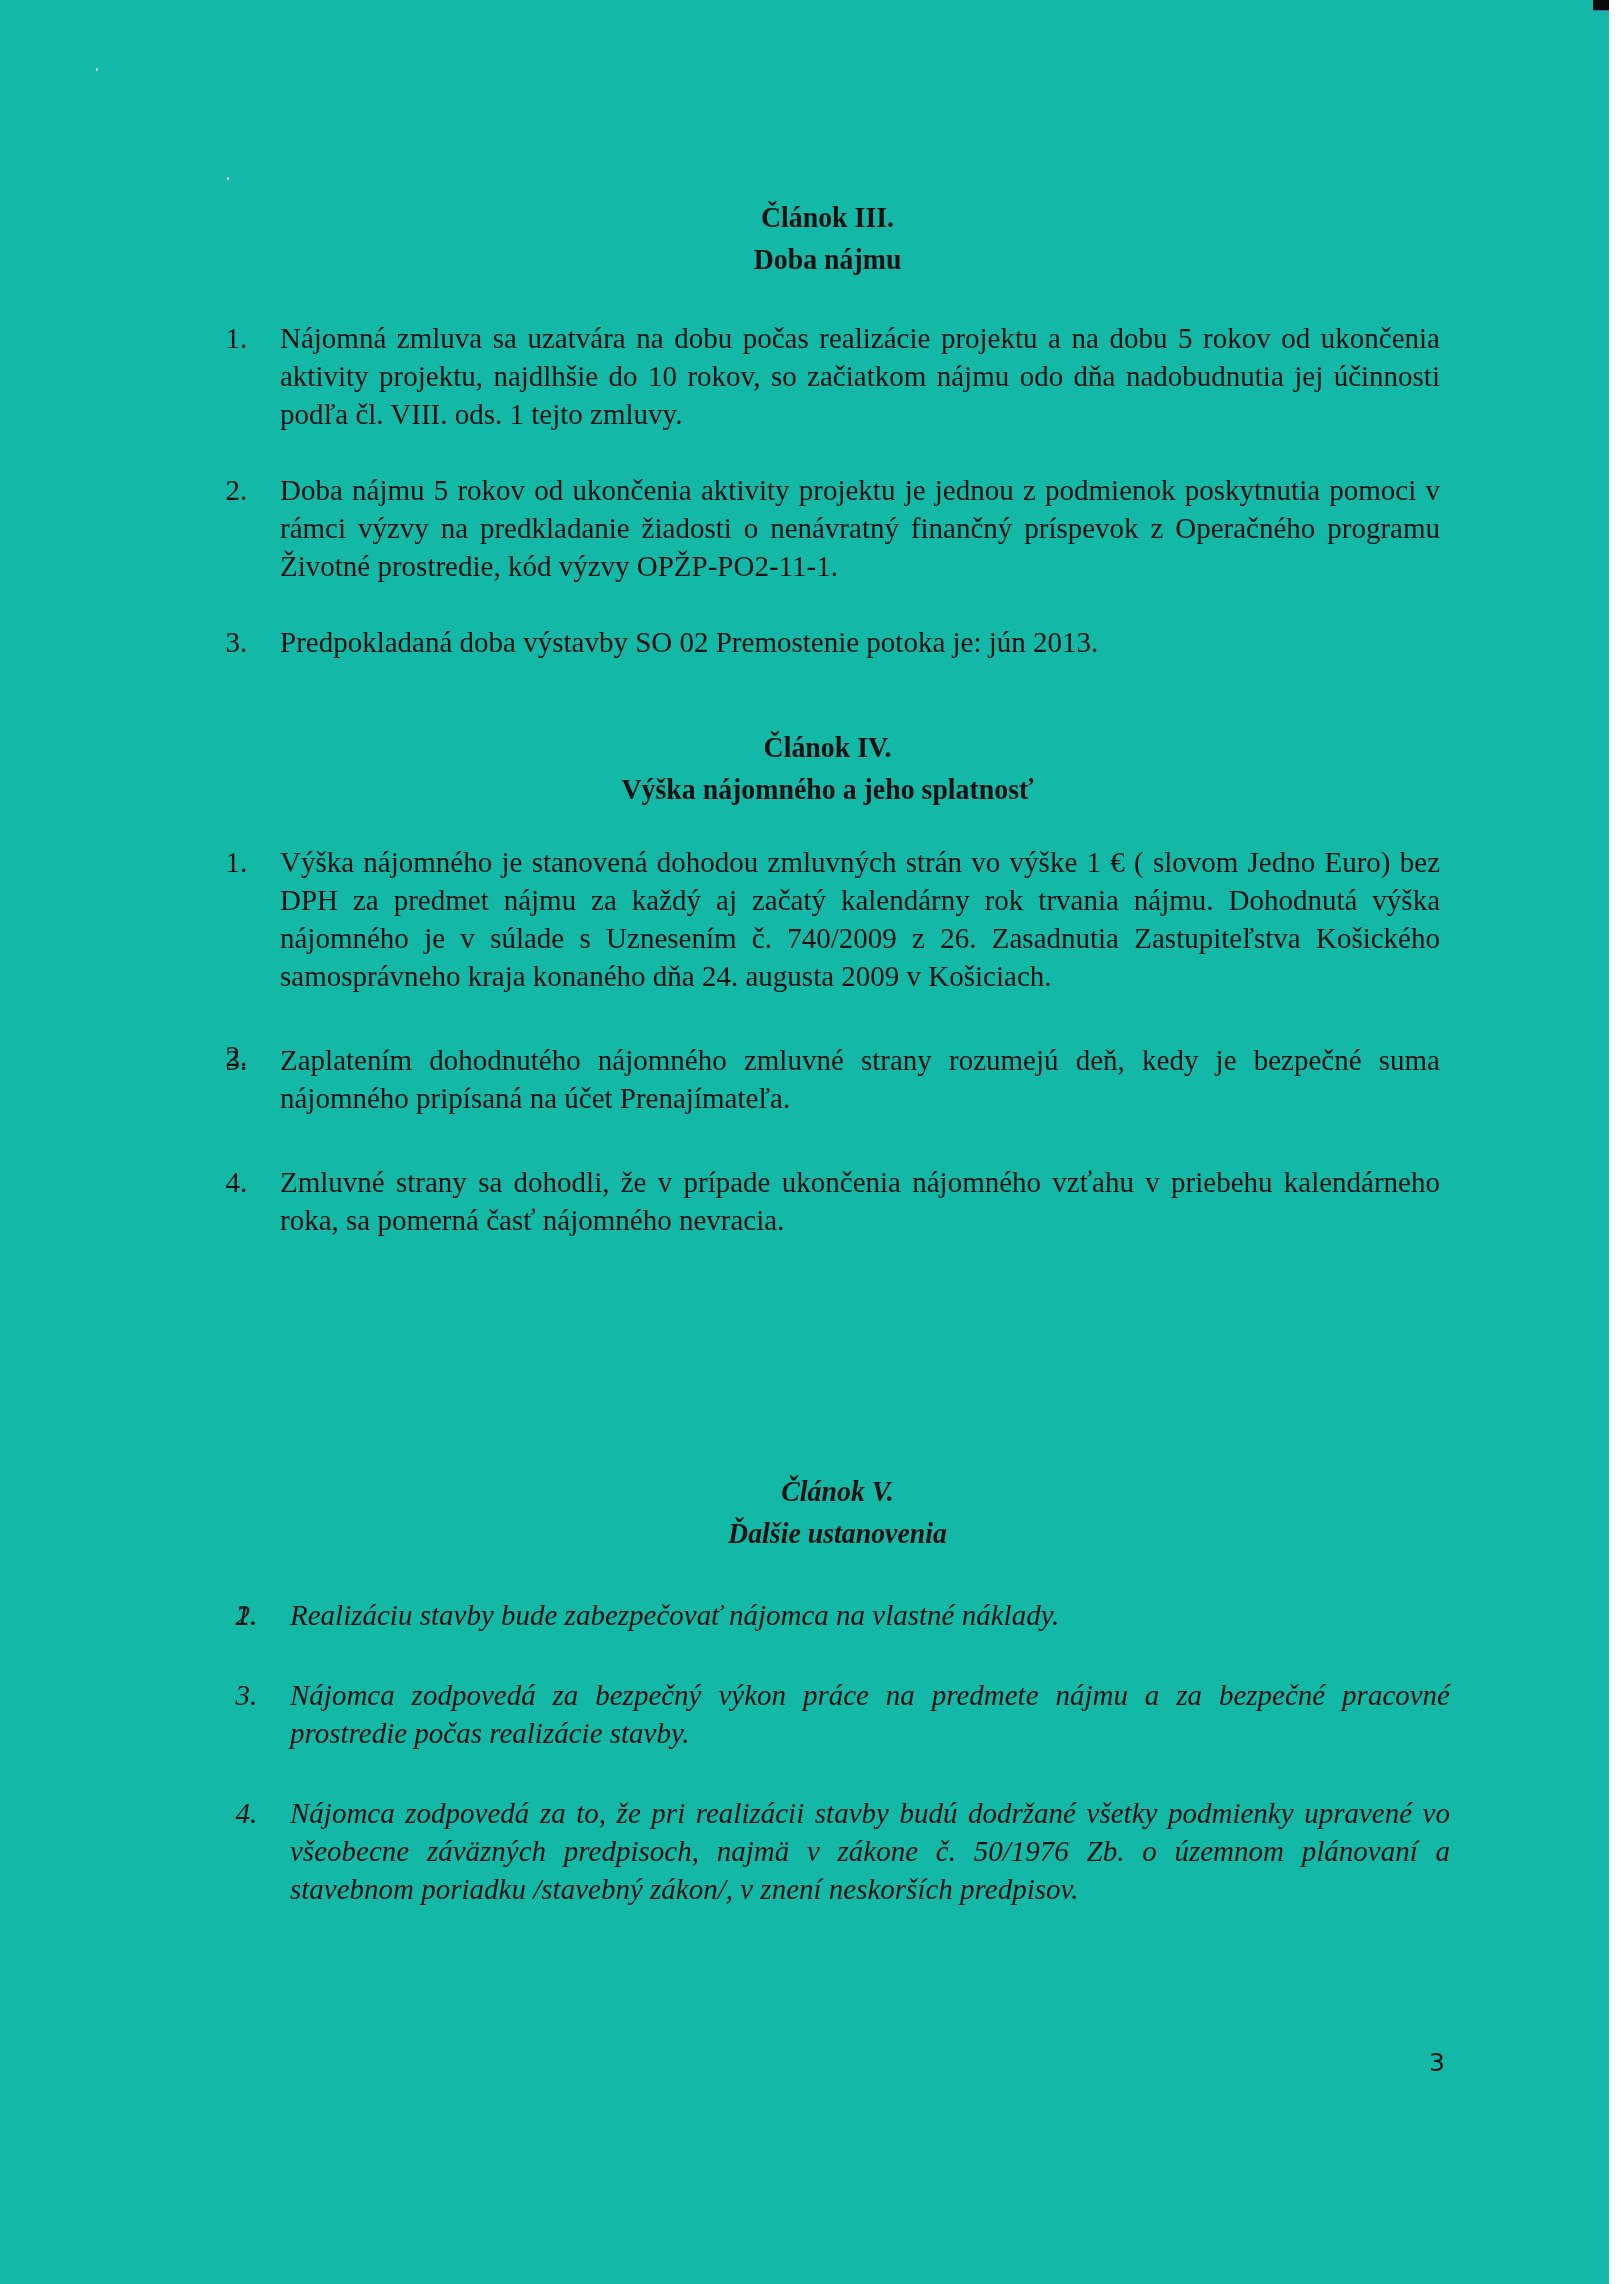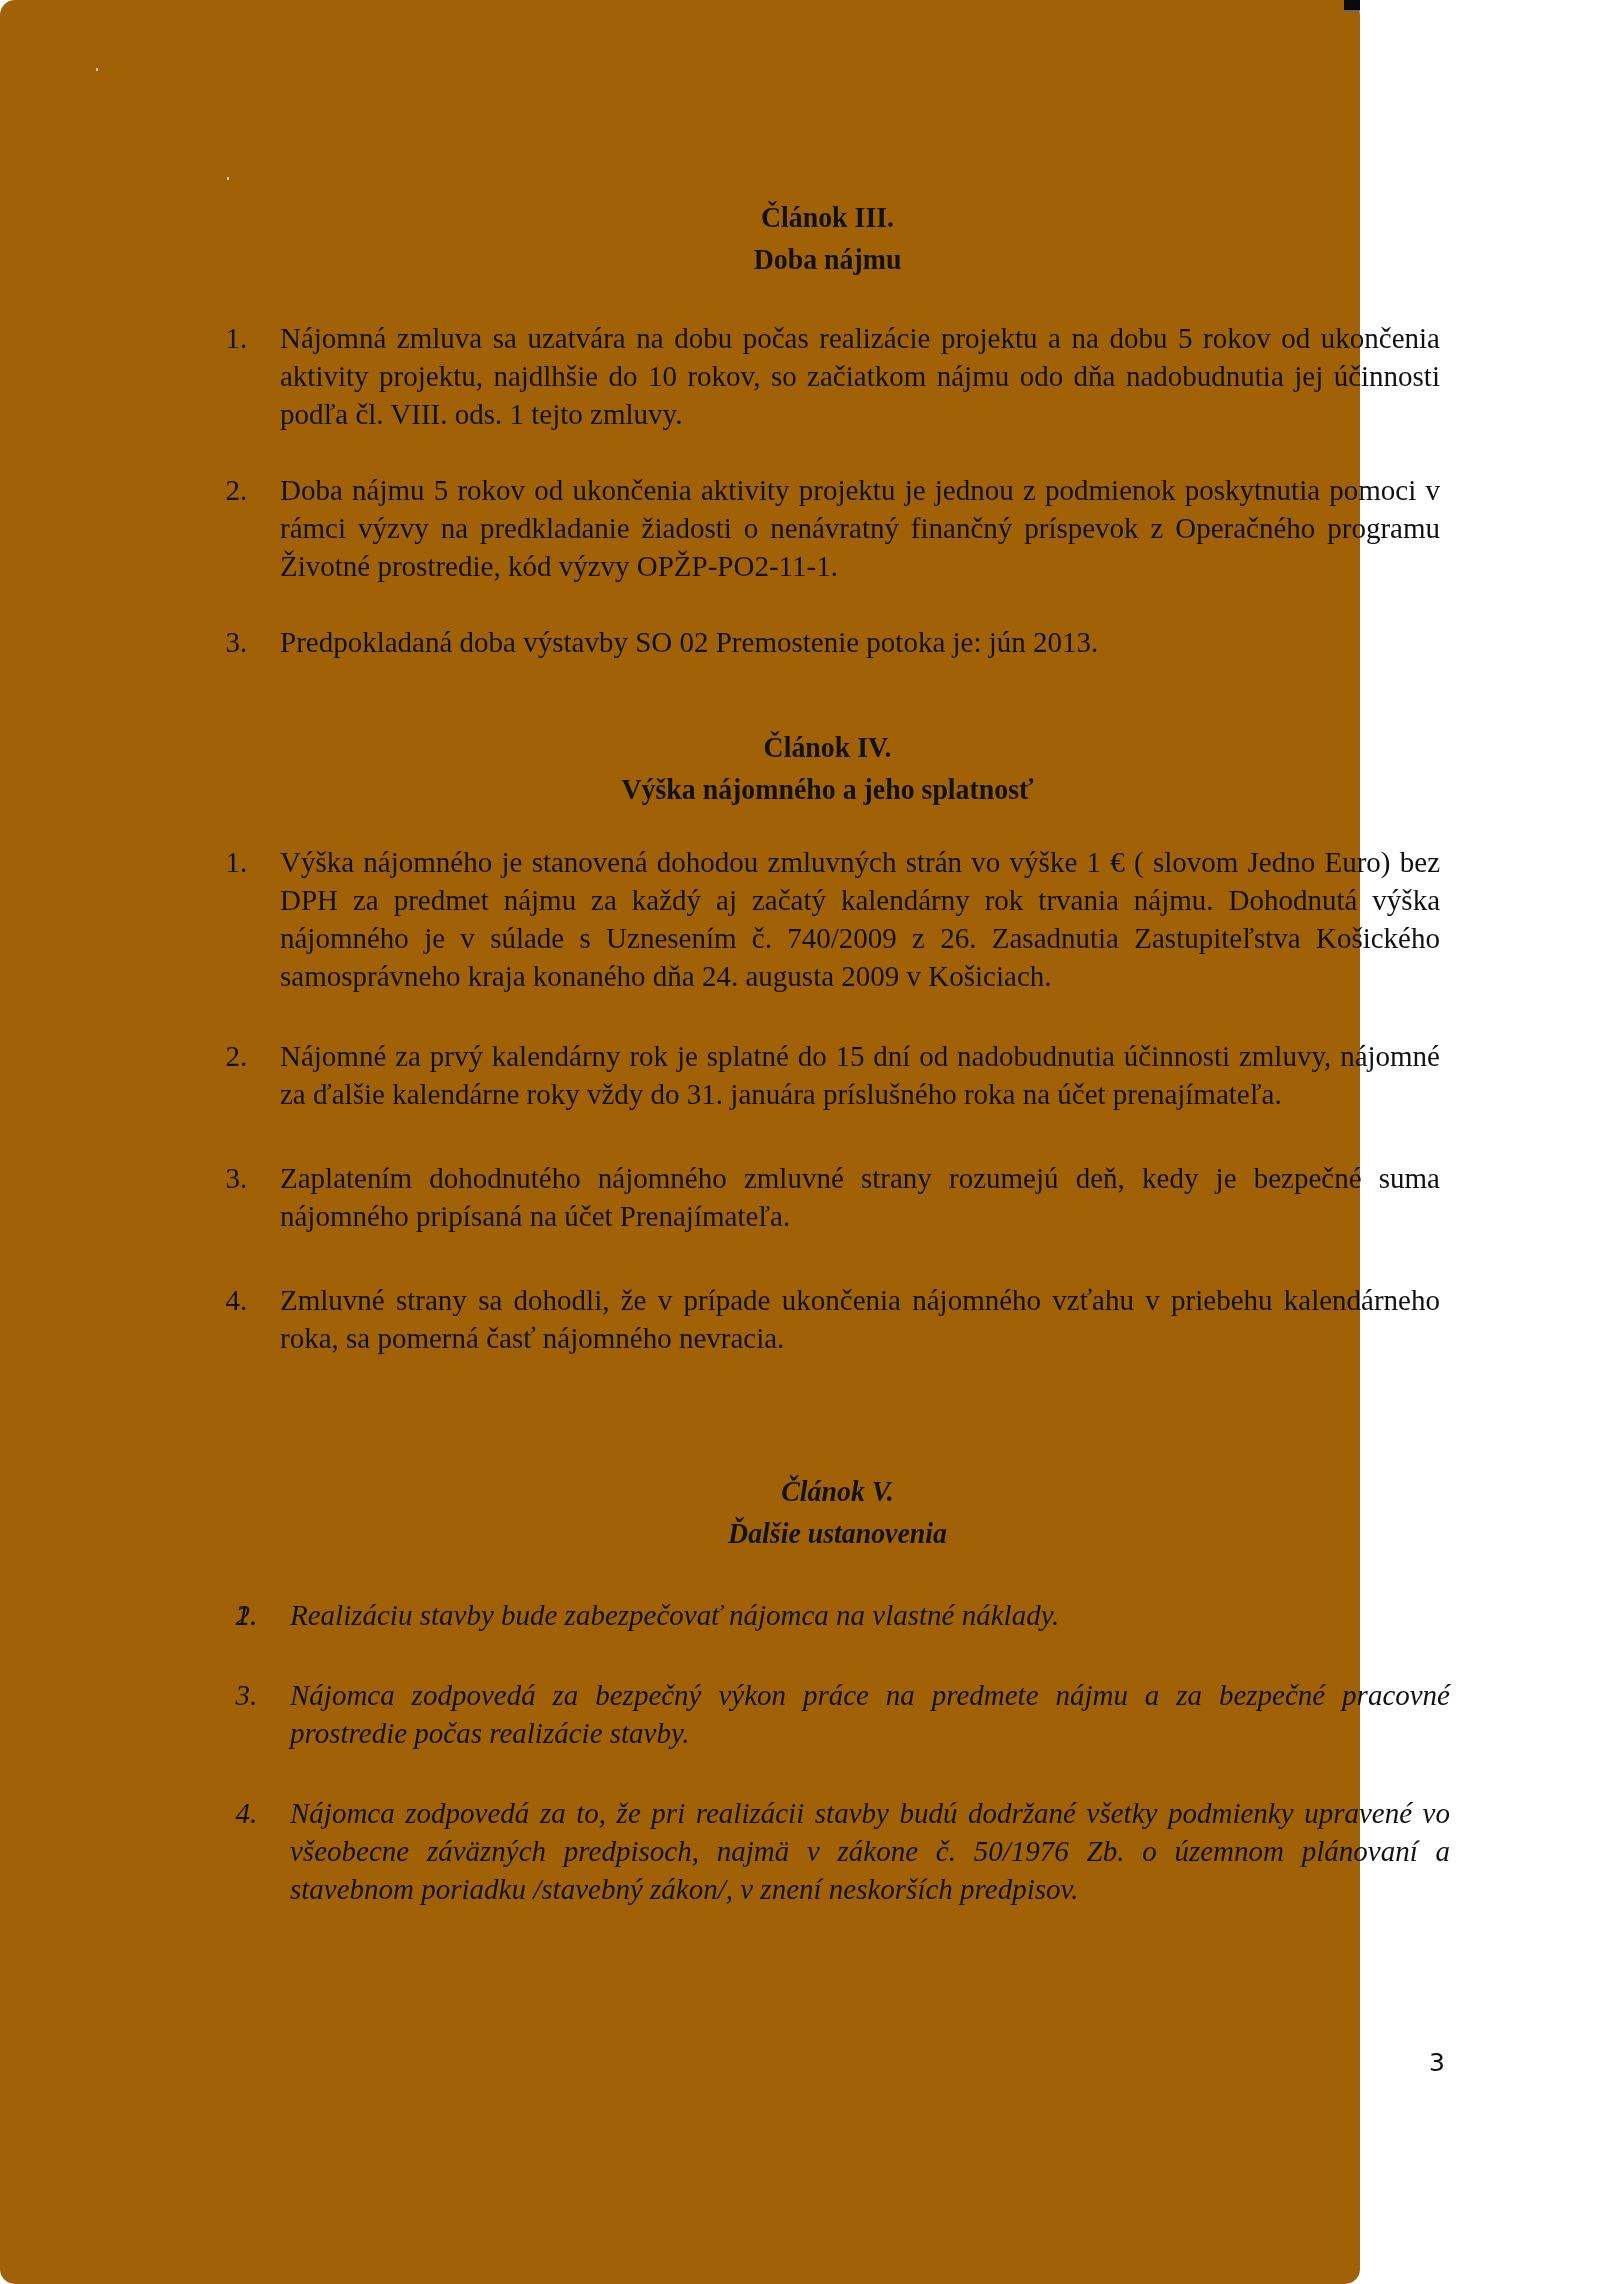--- a/index.html
+++ b/index.html
@@ -1,21 +1,20 @@
 <!DOCTYPE html>
 <html style="font-size:10.4px"><head>
 <meta charset="utf-8">
 <style>
   html, body { margin: 0; padding: 0; background: #ffffff; }
   body { width: 1622px; height: 2284px; position: relative; overflow: hidden; }
   .page {
-    position: absolute; left: 0; top: 0; width: 1360px; height: 2284px;
-    background: #a16207; color: #111111;
+    position: absolute; left: 0; top: 0; width: 1609px; height: 2284px;
+    background: #14b8a6; color: #111111;
     font-family: "Liberation Serif", "DejaVu Serif", serif;
-    border-radius: 15px;
   }
   .corner-mark { position: absolute; right: 0; top: 0; width: 15.6px; height: 9.8px; background: #0a0a0a; border-bottom: 1.3px solid #5b5fb0; }
   .scan-dot { position: absolute; width: 2px; height: 3.3px; background: #c9c9c9; }
   .article { position: absolute; left: 215px; width: 1225px; }
   .article-title, .article-subtitle {
     text-align: center; font-weight: bold; font-size: 29px; line-height: 42px;
     margin: 0; transform: scaleX(0.96);
   }
   .article-title { margin-left: 0px; }
   ol.clauses { list-style: none; margin: 0; padding: 0; }
@@ -42,21 +41,21 @@
       <li style="margin-top:38px;"><span class="num">2.</span><span>Doba nájmu 5 rokov od ukončenia aktivity projektu je jednou z podmienok poskytnutia pomoci v rámci výzvy na predkladanie žiadosti    o nenávratný finančný príspevok z Operačného  programu Životné prostredie, kód výzvy OPŽP-PO2-11-1.</span></li>
       <li style="margin-top:38px;"><span class="num">3.</span><span>Predpokladaná doba výstavby SO 02  Premostenie potoka je: jún 2013.</span></li>
     </ol>
   </section>
 
   <section class="article" style="top:694px;margin-top:32px;">
     <h2 class="article-title">Článok IV.</h2>
     <h3 class="article-subtitle">Výška nájomného a jeho splatnosť</h3>
     <ol class="clauses" style="margin-top:33px;">
       <li><span class="num">1.</span><span>Výška nájomného je stanovená dohodou zmluvných strán  vo výške 1 € ( slovom Jedno  Euro) bez DPH za predmet nájmu za  každý aj začatý kalendárny rok trvania nájmu. Dohodnutá výška nájomného je v súlade s Uznesením č. 740/2009 z 26. Zasadnutia Zastupiteľstva Košického samosprávneho kraja konaného dňa 24. augusta 2009 v Košiciach.</span></li>
-      <li style="margin-top:42px;"><span class="num">2.</span><span>Nájomné za prvý kalendárny rok je splatné do 15 dní od nadobudnutia účinnosti zmluvy,  nájomné za ďalšie kalendárne roky vždy do 31. januára príslušného  roka na účet prenajímateľa.</span></li>
+      <li style="margin-top:42px;"><span class="num">2.</span></li>
       <li style="margin-top:46px;"><span class="num">3.</span><span>Zaplatením dohodnutého nájomného zmluvné strany rozumejú deň, kedy je bezpečné suma nájomného pripísaná na účet Prenajímateľa.</span></li>
       <li style="margin-top:46px;"><span class="num">4.</span><span>Zmluvné strany sa dohodli, že v  prípade ukončenia nájomného vzťahu v priebehu kalendárneho roka, sa pomerná časť nájomného nevracia.</span></li>
     </ol>
   </section>
 
   <section class="article" style="top:1470px; left:225px; width:1225px;font-style:italic;">
     <h2 class="article-title">Článok V.</h2>
     <h3 class="article-subtitle">Ďalšie ustanovenia</h3>
     <ol class="clauses" style="margin-top:33px;">
       <li><span class="num">1.</span></li>

